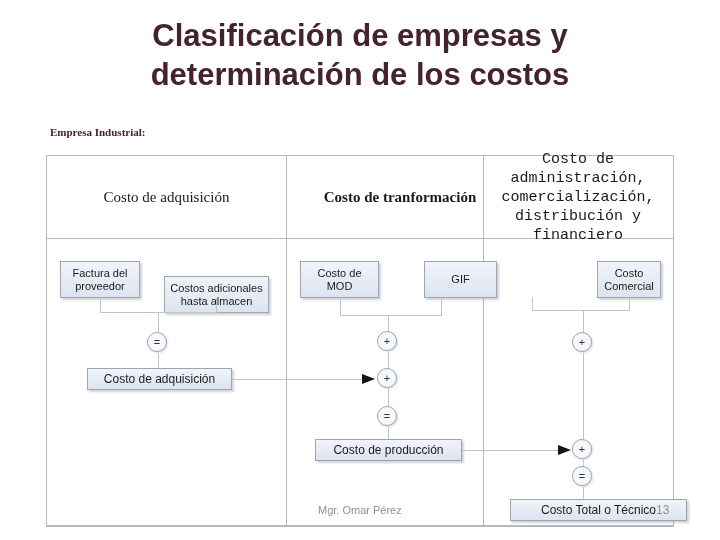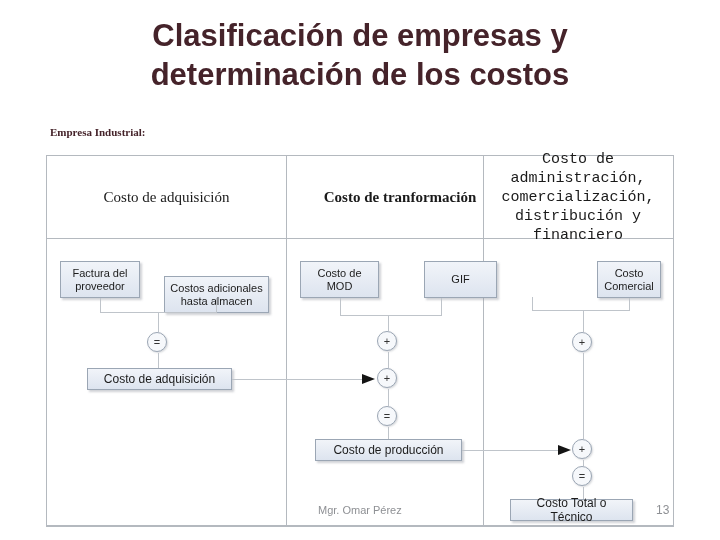--- a/index.html
+++ b/index.html
@@ -109,18 +109,18 @@
   <div class="hl" style="left:532px;top:310px;width:98px;"></div>
   <div class="vl" style="left:583px;top:310px;height:22px;"></div>
   <div class="fcirc" style="left:572px;top:332px;">+</div>
   <div class="vl" style="left:583px;top:353px;height:86px;"></div>
   <div class="hl" style="left:462px;top:450px;width:96px;"></div>
   <div class="ahead" style="left:558px;top:445px;"></div>
   <div class="fcirc" style="left:572px;top:439px;">+</div>
   <div class="vl" style="left:583px;top:460px;height:6px;"></div>
   <div class="fcirc" style="left:572px;top:466px;">=</div>
   <div class="vl" style="left:583px;top:487px;height:12px;"></div>
-  <div class="fbox wide" style="left:510px;top:499px;width:123px;height:22px;">Costo Total o Técnico</div>
+  <div class="fbox wide" style="left:510px;top:499px;width:177px;height:22px;">Costo Total o Técnico</div>
 
   <div class="footer">Mgr. Omar Pérez</div>
   <div class="pagenum">13</div>
 
 </div>
 
 </body></html>

